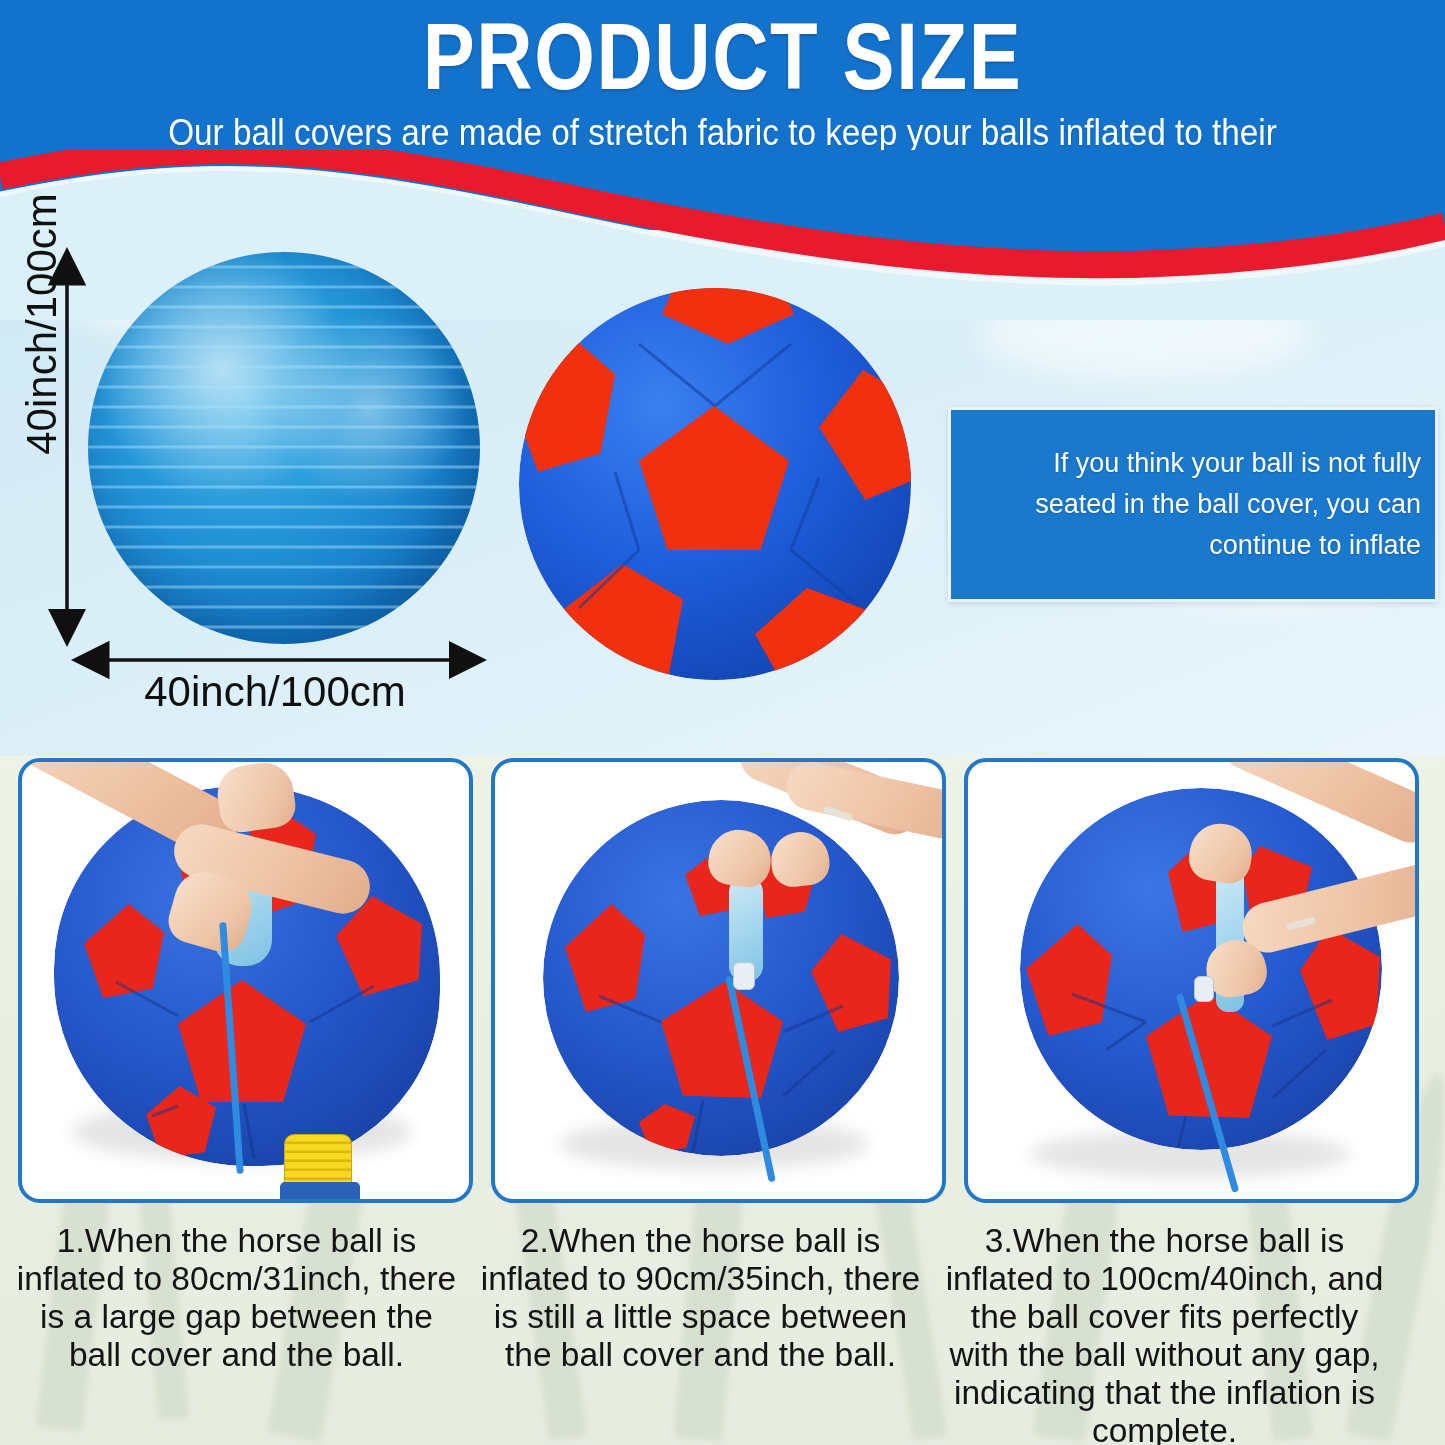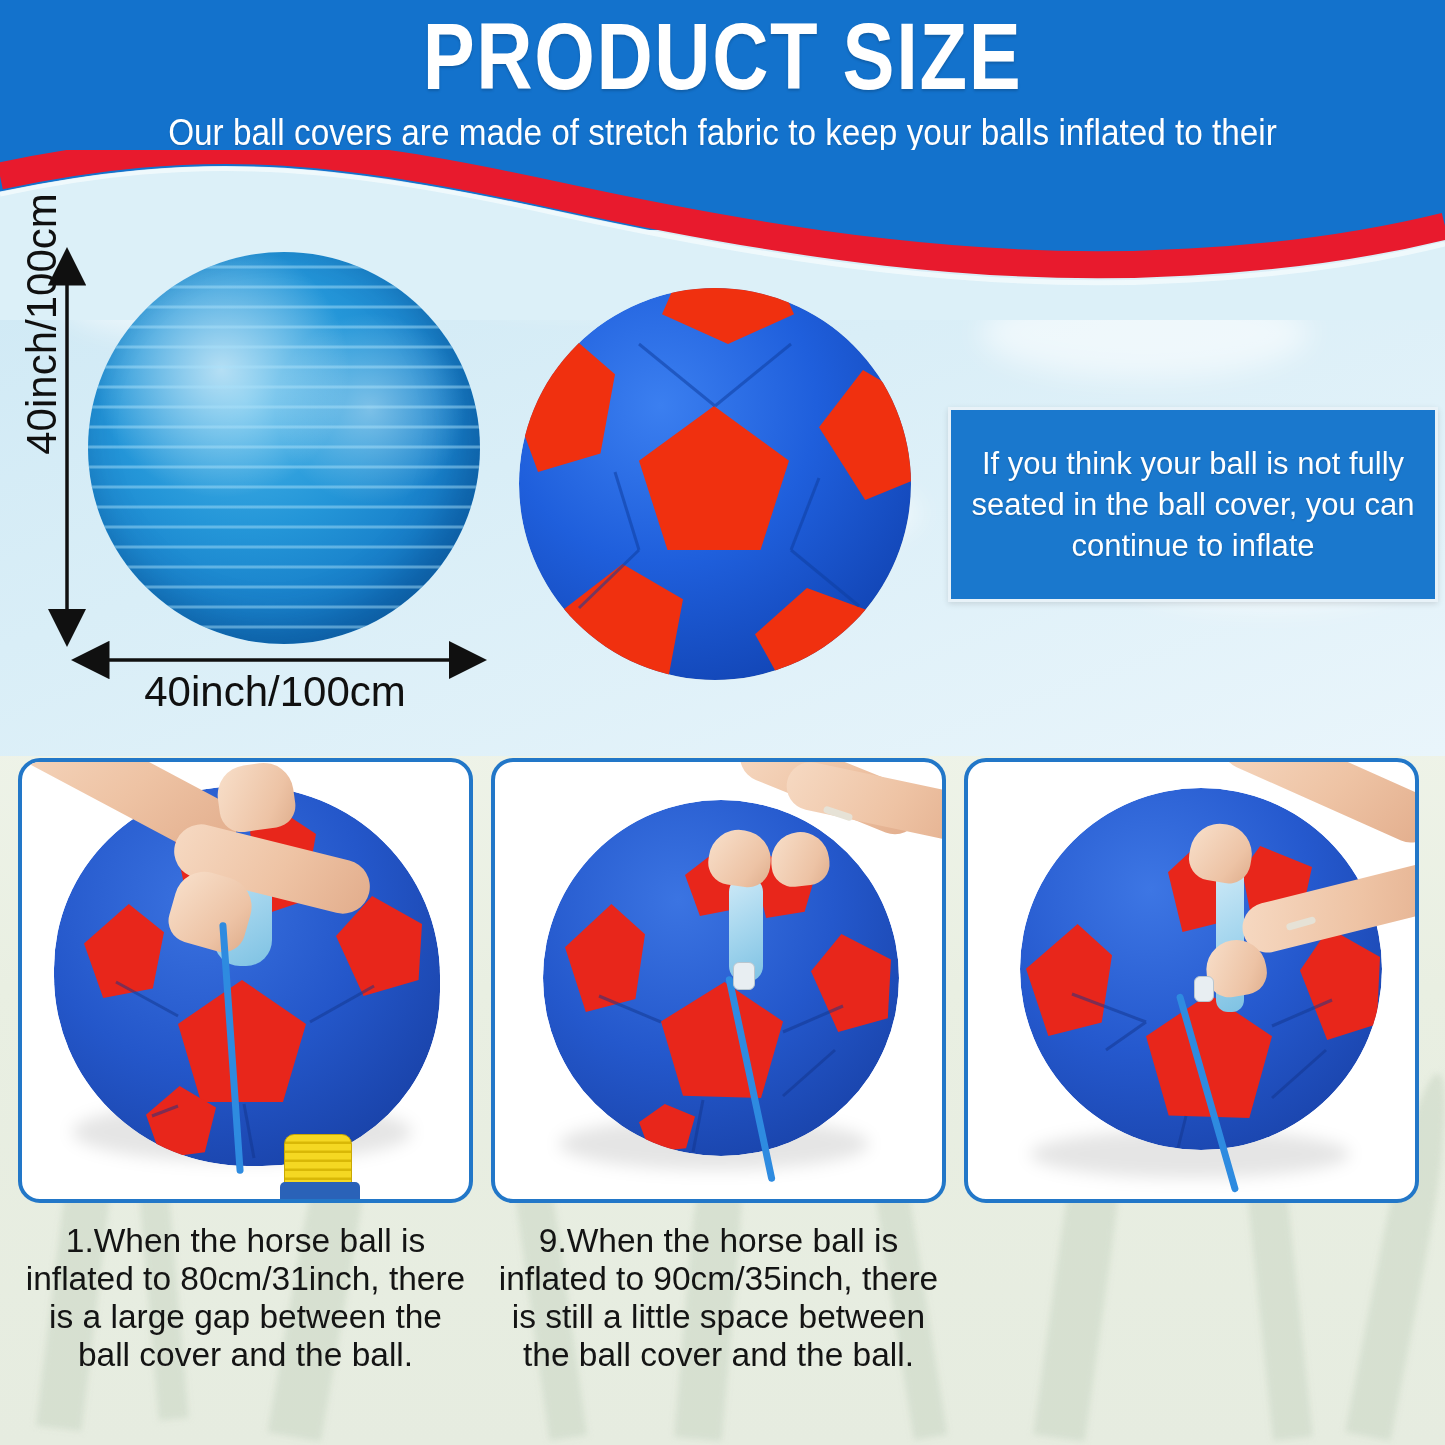--- a/index.html
+++ b/index.html
@@ -117,22 +117,22 @@
   
   .callout {
     position:absolute; left:948px; top:407px; width:490px; height:195px;
     background:#1a78cd;
     border:3px solid #e8f2f8;
     display:flex; align-items:center; justify-content:center;
     z-index:6;
     box-shadow:0 2px 6px rgba(0,0,0,0.12);
   }
   .callout-text {
-    color:#ffffff; font-size:31px; line-height:41px;
-    text-align:center; padding:0 14px;
+    color:#ffffff; font-size:27px; line-height:41px;
+    text-align:right; padding:0 14px;
     text-shadow:0 1px 2px rgba(0,0,0,0.2);
   }
 
   
   .bottom-bg {
     position:absolute; left:0; top:740px; width:1445px; height:705px;
     background:linear-gradient(180deg,#eef3e8 0%,#e9efe2 35%,#e6ece0 100%);
     z-index:0;
   }
   .grass {
@@ -185,21 +185,21 @@
   .gap-shadow {
     position:absolute; background:rgba(0,0,0,0.10); filter:blur(8px); border-radius:50%;
   }
 
   
   .captions {
     position:absolute; left:0; top:1216px; width:1445px; height:229px;
     display:flex; z-index:5;
   }
   .caption {
-    width:455px; margin-left:18px;
+    width:455px; margin-left:9px;
     font-size:33.5px; line-height:38px;
     color:#141414; text-align:center;
     padding:6px 4px 4px 4px;
   }
   .caption:last-child { margin-right:18px; }
 </style>
 </head>
 <body>
 
 <div id="page">
@@ -398,16 +398,17 @@
       <div style="position:absolute; left:318px; top:158px; width:30px; height:7px; background:#e6e2d6; border-radius:4px; transform:rotate(-16deg);"></div>
 
       <div class="hose" style="left:236px; top:228px; width:7px; height:206px; transform:rotate(-16deg);"></div>
       <div style="position:absolute; left:226px; top:214px; width:20px; height:26px; background:#e8eef2; border-radius:6px; border:1px solid #b9c6cf;"></div>
     </div>
 
   </div>
 
   <div class="captions">
     <div class="caption">1.When the horse ball is inflated to 80cm/31inch, there is a large gap between the ball cover and the ball.</div>
-    <div class="caption">9.When the horse ball is inflated to 90cm/35inch, there is still a little space between the ball cover and the ball.</div>
+    <div class="caption">2.When the horse ball is inflated to 90cm/35inch, there is still a little space between the ball cover and the ball.</div>
+    <div class="caption">3.When the horse ball is inflated to 100cm/40inch, and the ball cover fits perfectly with the ball without any gap, indicating that the inflation is complete.</div>
   </div>
 
 </div>
 
 </body></html>

